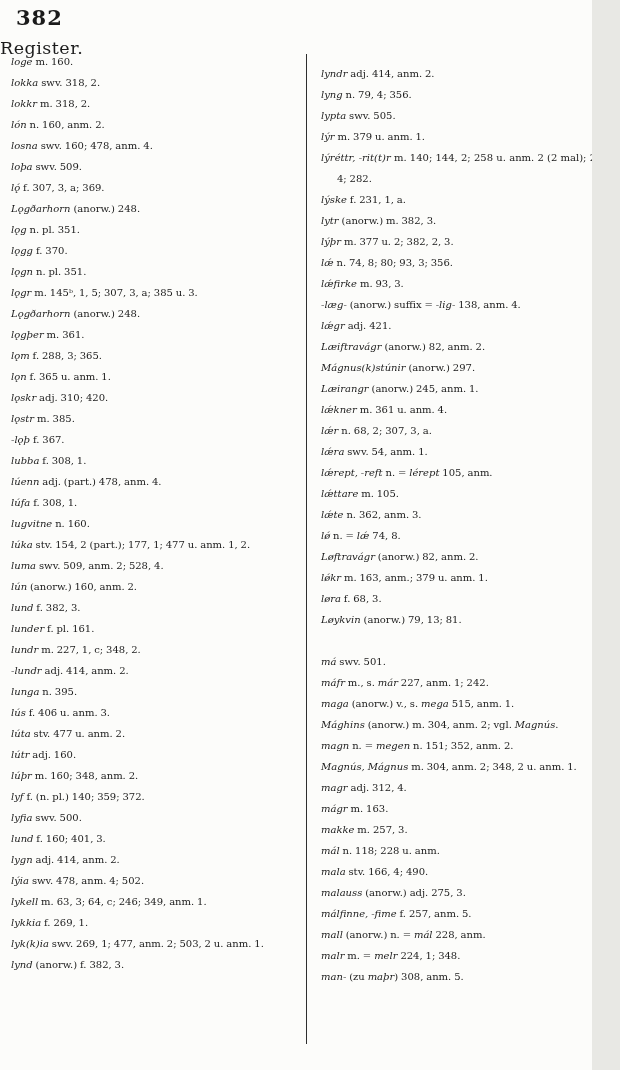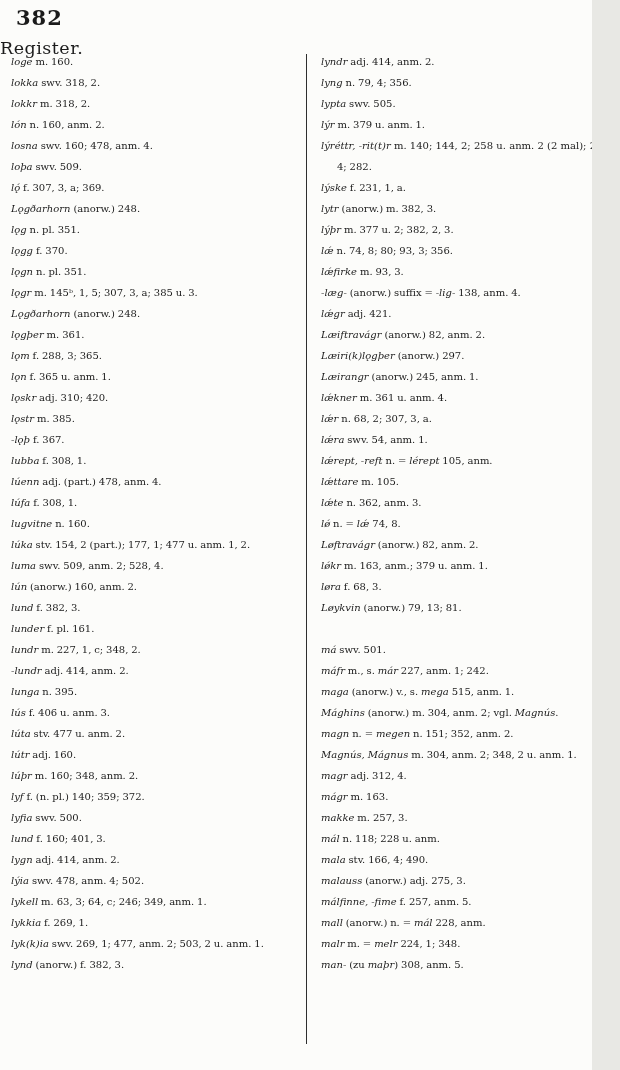--- a/index.html
+++ b/index.html
@@ -18,21 +18,21 @@
   }
   .running-title{
     position:absolute;left:0;right:0;top:9px;
     text-align:left;font-size:17.5px;letter-spacing:0.5px;margin-top:29px;
   }
   .column{
     position:absolute;top:51px;
     font-size:10px;line-height:21px;
   }
   .column-left{left:11px;width:290px;}
-  .column-right{left:321px;width:291px;}
+  .column-right{left:321px;width:291px;margin-top:12px;}
   .column-divider{
     position:absolute;left:306px;top:54px;height:990px;width:1px;
     background:#2e2e2e;
   }
   .entry{
     padding-left:16px;text-indent:-16px;
     text-align:justify;
     word-spacing:-0.3px;
   }
   .entry.space-before{margin-top:21px;}
@@ -98,21 +98,21 @@
       <div class="entry"><span class="hw">lýr</span><span> m. 379 u. anm. 1.</span></div>
       <div class="entry"><span class="hw">lýréttr, -rit(t)r</span><span> m. 140; 144, 2; 258 u. anm. 2 (2 mal); 275, 4; 282.</span></div>
       <div class="entry"><span class="hw">lýske</span><span> f. 231, 1, a.</span></div>
       <div class="entry"><span class="hw">lytr</span><span> (anorw.) m. 382, 3.</span></div>
       <div class="entry"><span class="hw">lýþr</span><span> m. 377 u. 2; 382, 2, 3.</span></div>
       <div class="entry"><span class="hw">lǽ</span><span> n. 74, 8; 80; 93, 3; 356.</span></div>
       <div class="entry"><span class="hw">lǽfirke</span><span> m. 93, 3.</span></div>
       <div class="entry"><span class="hw">-læg-</span><span> (anorw.) suffix = </span><span class="hw">-lig-</span><span> 138, anm. 4.</span></div>
       <div class="entry"><span class="hw">lǽgr</span><span> adj. 421.</span></div>
       <div class="entry"><span class="hw">Læiftravágr</span><span> (anorw.) 82, anm. 2.</span></div>
-      <div class="entry"><span class="hw">Læiri(k)lǫgþer</span><span> (anorw.) 297.</span></div>
+      <div class="entry"><span class="hw">Mágnus(k)stúnir</span><span> (anorw.) 297.</span></div>
       <div class="entry"><span class="hw">Læirangr</span><span> (anorw.) 245, anm. 1.</span></div>
       <div class="entry"><span class="hw">lǽkner</span><span> m. 361 u. anm. 4.</span></div>
       <div class="entry"><span class="hw">lǽr</span><span> n. 68, 2; 307, 3, a.</span></div>
       <div class="entry"><span class="hw">lǽra</span><span> swv. 54, anm. 1.</span></div>
       <div class="entry"><span class="hw">lǽrept, -reft</span><span> n. = </span><span class="hw">lérept</span><span> 105, anm.</span></div>
       <div class="entry"><span class="hw">lǽttare</span><span> m. 105.</span></div>
       <div class="entry"><span class="hw">lǽte</span><span> n. 362, anm. 3.</span></div>
       <div class="entry"><span class="hw">lǿ</span><span> n. = </span><span class="hw">lǽ</span><span> 74, 8.</span></div>
       <div class="entry"><span class="hw">Løftravágr</span><span> (anorw.) 82, anm. 2.</span></div>
       <div class="entry"><span class="hw">lǿkr</span><span> m. 163, anm.; 379 u. anm. 1.</span></div>

